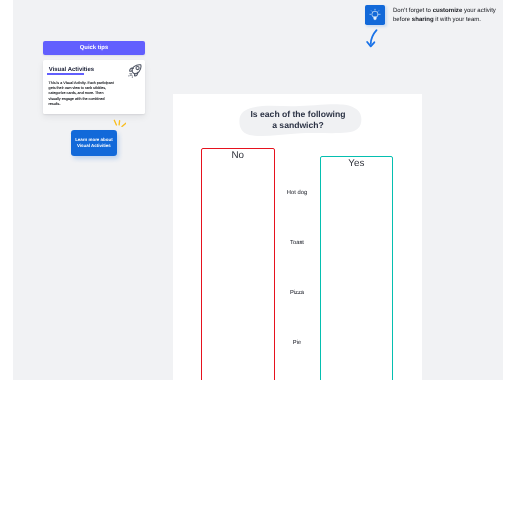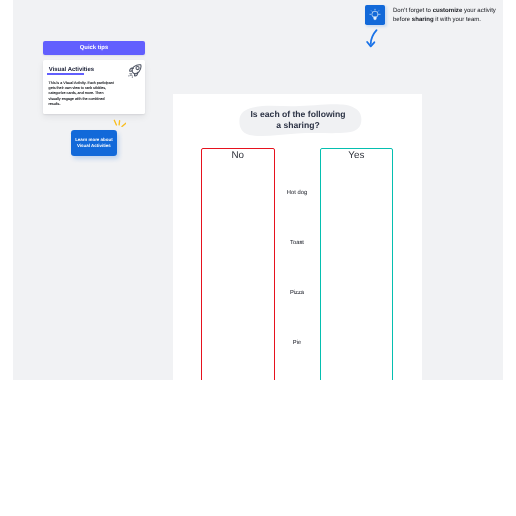--- a/index.html
+++ b/index.html
@@ -86,26 +86,26 @@
     <path d="M21.3 2.2 C17.6 6.4 15.0 11.2 15.0 17.2"></path>
     <path d="M11.1 15.1 L15.0 19.8 L18.9 15.4"></path>
   </svg>
 
   <div id="canvas">
     <svg id="qblob" viewBox="0 0 132 36" preserveAspectRatio="none">
       <path d="M18.0 5.6 C32 2.0 46 4.6 60 4.2 C76 3.8 98 1.0 110 2.8 C121 4.5 126.5 10.0 126.4 17.5 C126.3 25.3 122 29.6 112 30.6 C98 32 80 30.2 62 31.6 C46 32.9 30 34.8 18 33.6 C8 32.6 4.2 27.0 4.4 18.6 C4.6 10.8 10.0 7.6 18.0 5.6 Z" fill="#f0f1f3"></path>
     </svg>
     <div id="qpill">
       <div>Is each of the following</div>
-      <div>a sharing?</div>
+      <div>a sandwich?</div>
     </div>
     <div id="col-no" class="col" style="border-color: rgb(230, 18, 30); padding-left: 48px;">
       <div class="col-label">No</div>
     </div>
-    <div id="col-yes" class="col" style="border-color: rgb(5, 191, 176);">
+    <div id="col-yes" class="col" style="border-color: rgb(5, 191, 176); margin-top: 8px;">
       <div class="col-label">Yes</div>
     </div>
     <div id="items">
         <div class="item" style="top: 96.4px;">Hot dog</div>
         <div class="item" style="top: 146.15px;">Toast</div>
         <div class="item" style="top: 195.9px;">Pizza</div>
         <div class="item" style="top: 245.65px;">Pie</div>
         <div class="item" style="top: 295.4px;">Cake</div>
         <div class="item" style="top: 345.15px;">Sushi</div>
         <div class="item" style="top: 394.9px;">Taco</div>

